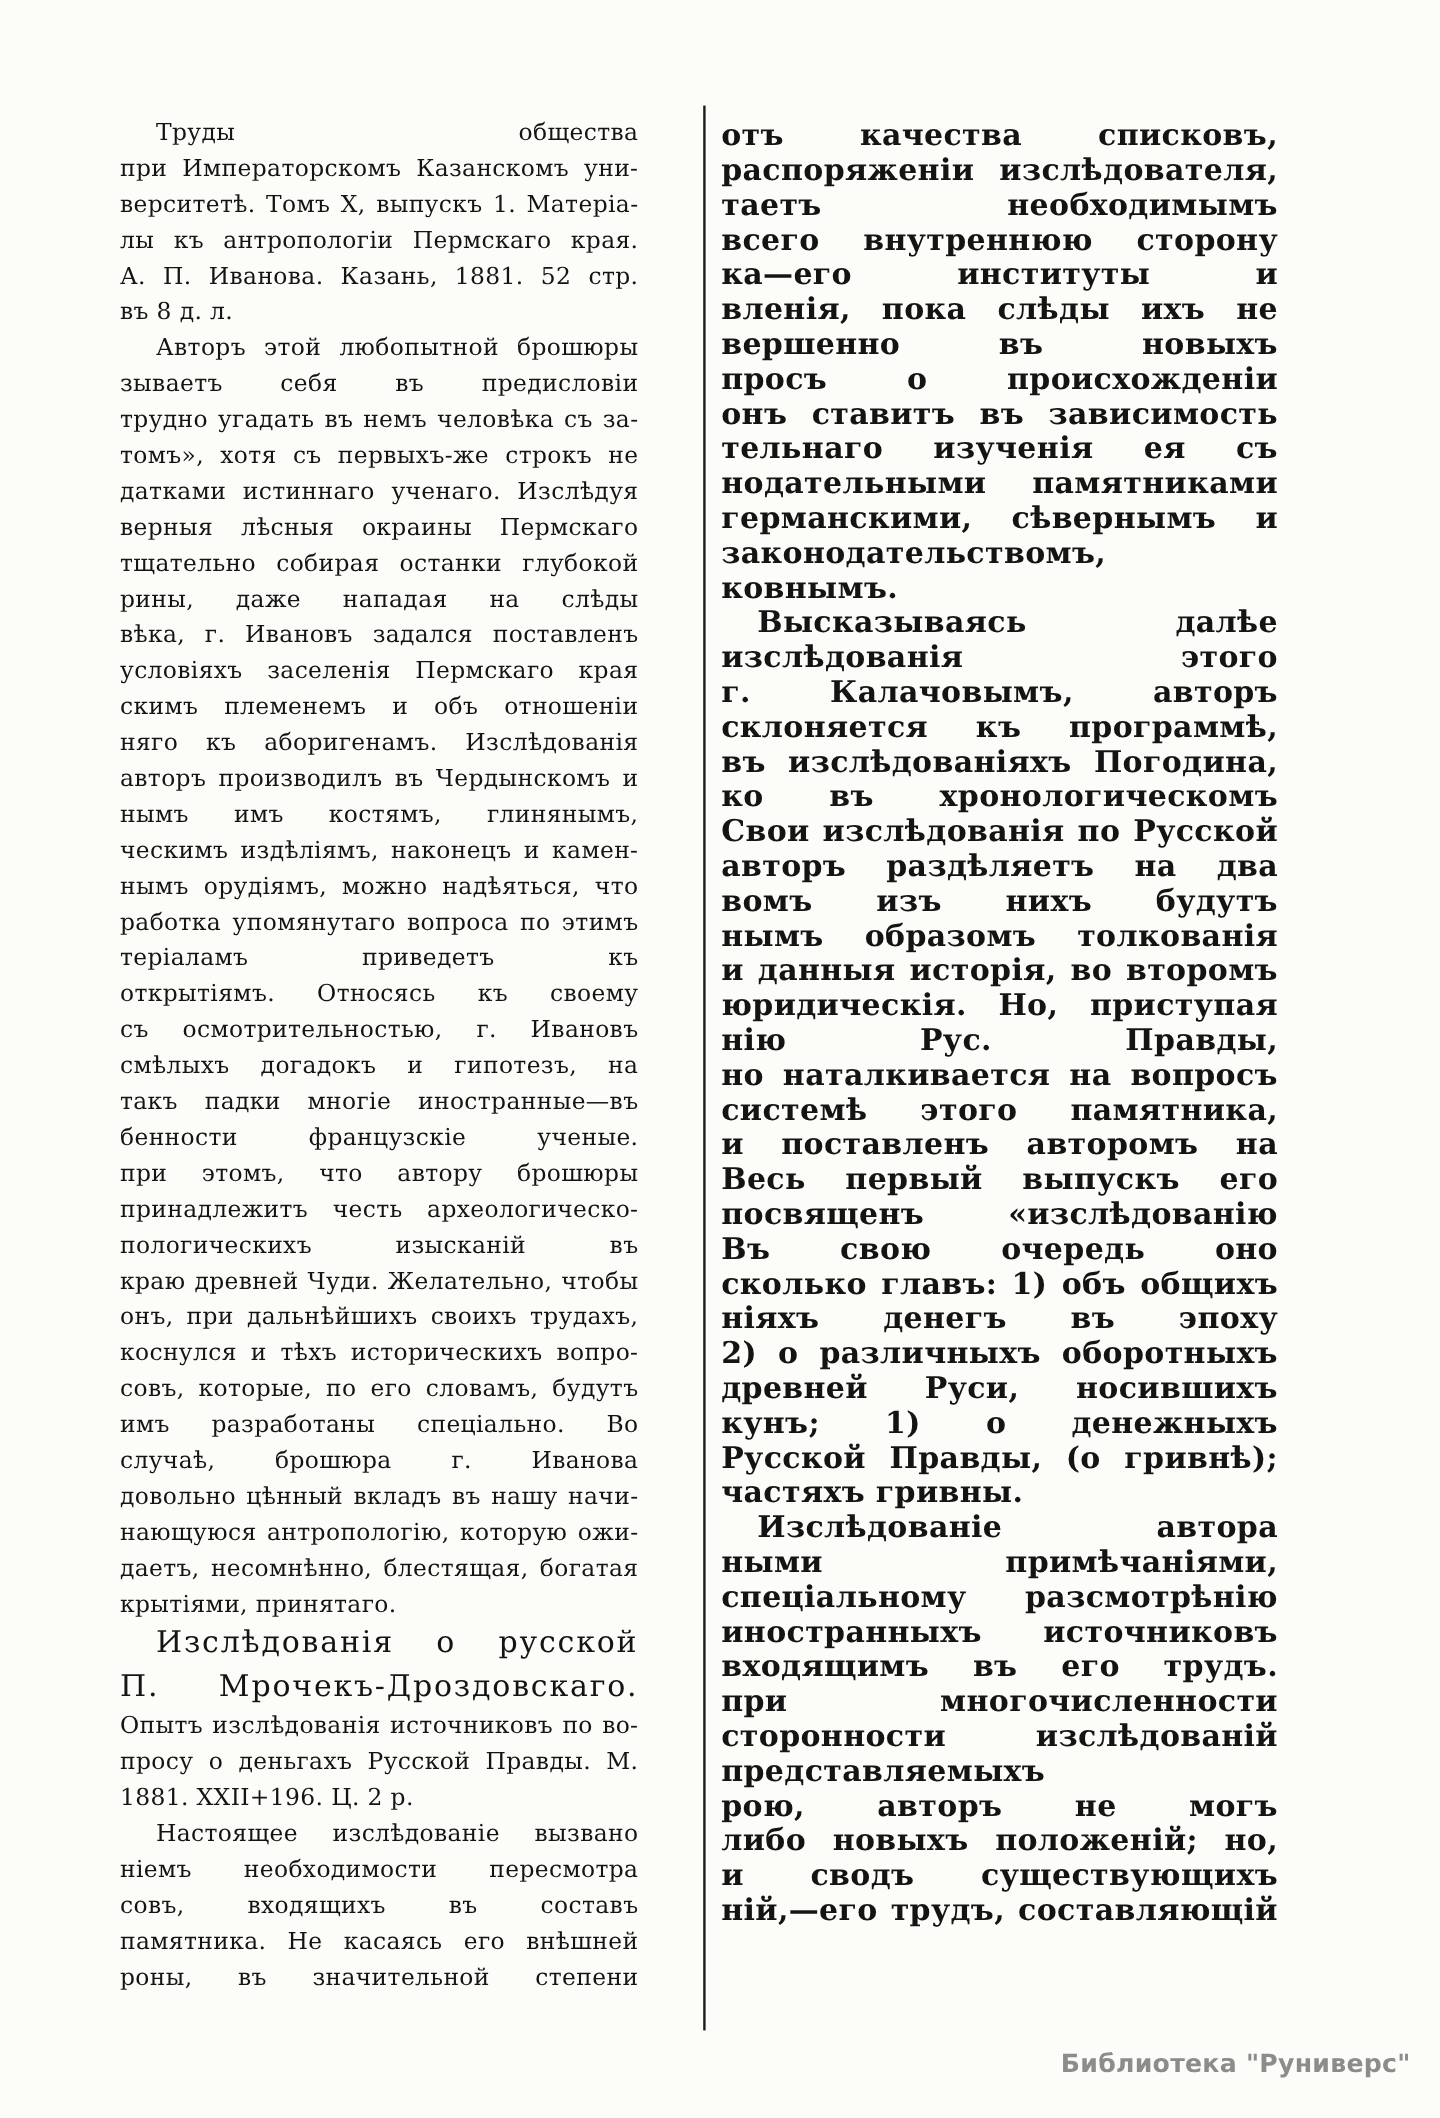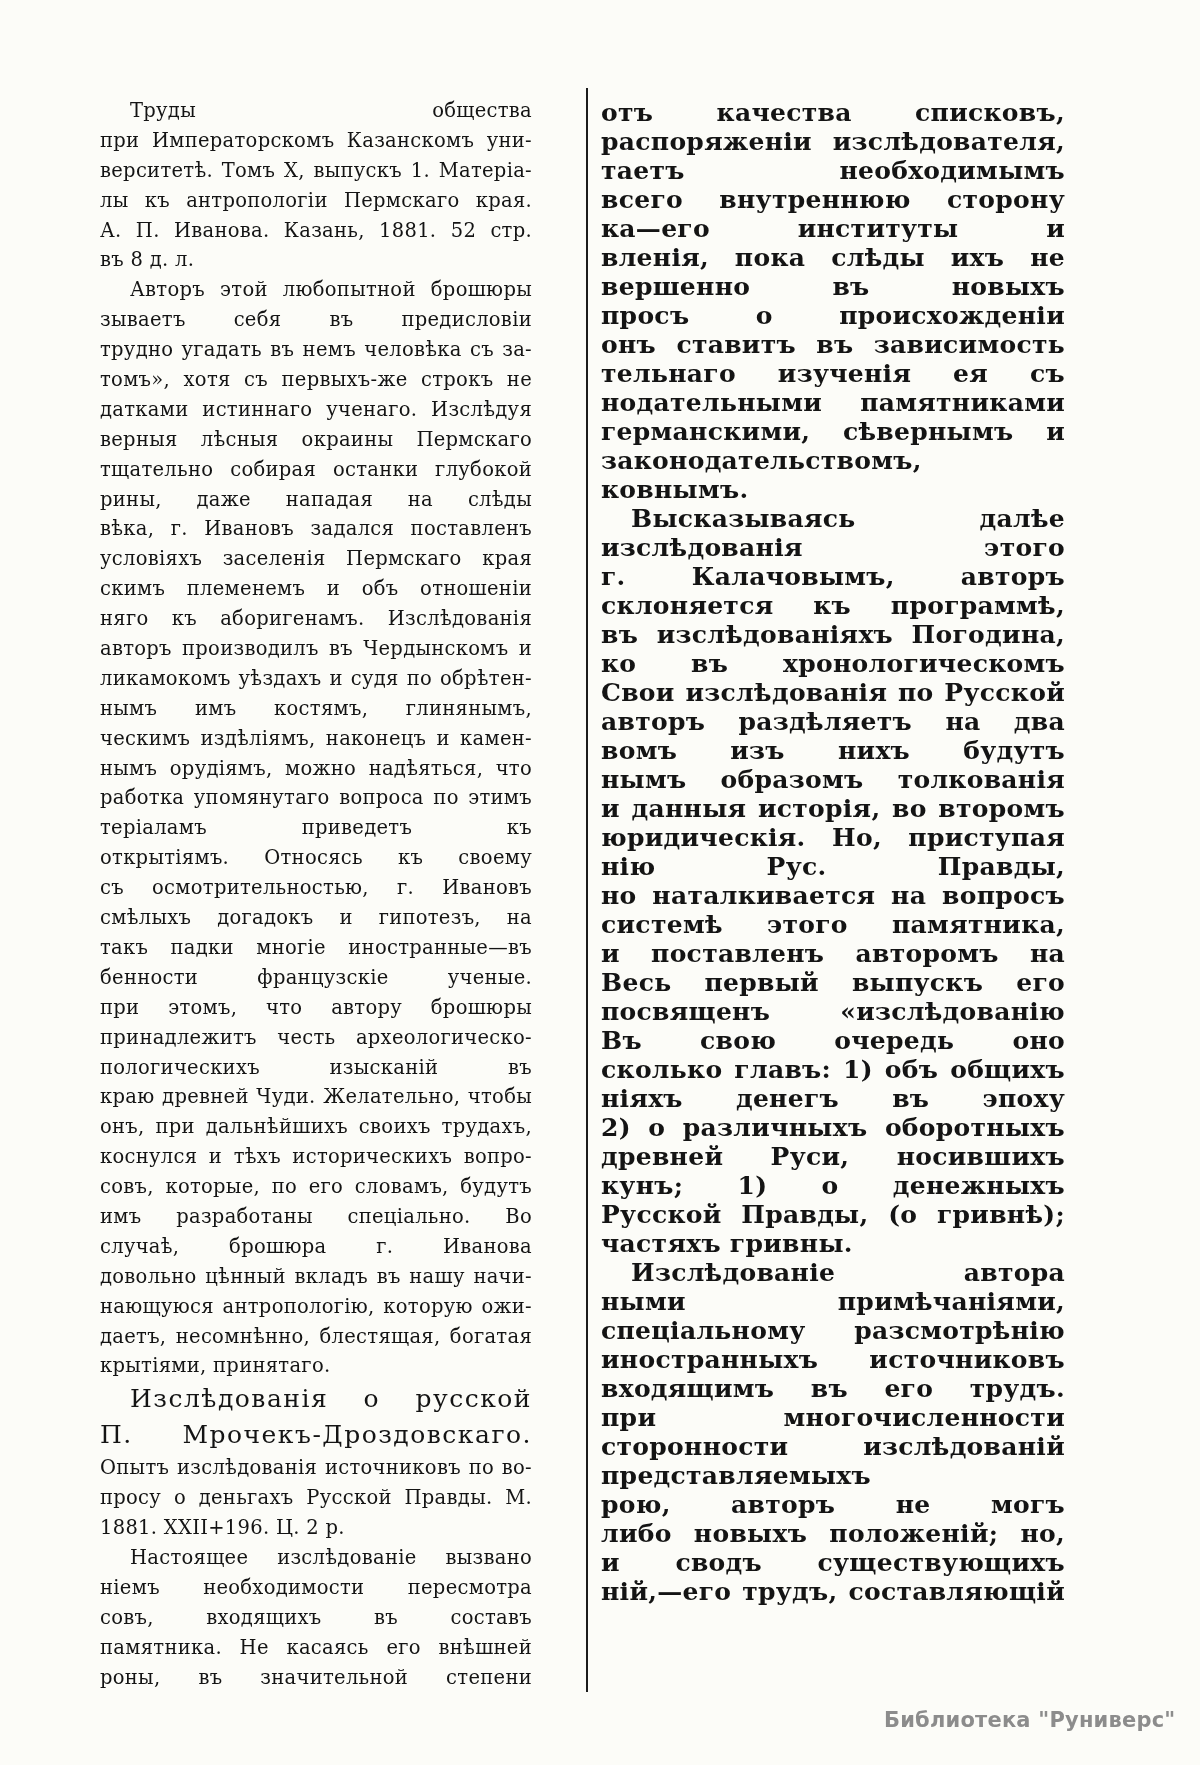--- a/index.html
+++ b/index.html
@@ -68,21 +68,20 @@
       <div class="ln">томъ», хотя съ первыхъ-же строкъ не</div>
       <div class="ln">датками истиннаго ученаго. Изслѣдуя сѣ-</div>
       <div class="ln">верныя лѣсныя окраины Пермскаго края,</div>
       <div class="ln">тщательно собирая останки глубокой ста-</div>
       <div class="ln">рины, даже нападая на слѣды каменнаго</div>
       <div class="ln">вѣка, г. Ивановъ задался поставленъ объ</div>
       <div class="ln">условіяхъ заселенія Пермскаго края рус-</div>
       <div class="ln">скимъ племенемъ и объ отношеніи послѣд-</div>
       <div class="ln">няго къ аборигенамъ. Изслѣдованія свои</div>
       <div class="ln">авторъ производилъ въ Чердынскомъ и Со-</div>
-      <div class="ln">ликамокомъ уѣздахъ и судя по обрѣтен-</div>
       <div class="ln">нымъ имъ костямъ, глинянымъ, металли-</div>
       <div class="ln">ческимъ издѣліямъ, наконецъ и камен-</div>
       <div class="ln">нымъ орудіямъ, можно надѣяться, что раз-</div>
       <div class="ln">работка упомянутаго вопроса по этимъ ма-</div>
       <div class="ln">теріаламъ приведетъ къ немаловажнымъ</div>
       <div class="ln">открытіямъ. Относясь къ своему предмету</div>
       <div class="ln">съ осмотрительностью, г. Ивановъ чуждъ</div>
       <div class="ln">смѣлыхъ догадокъ и гипотезъ, на которыя</div>
       <div class="ln">такъ падки многіе иностранные—въ осо-</div>
       <div class="ln">бенности французскіе ученые. Замѣтимъ</div>

